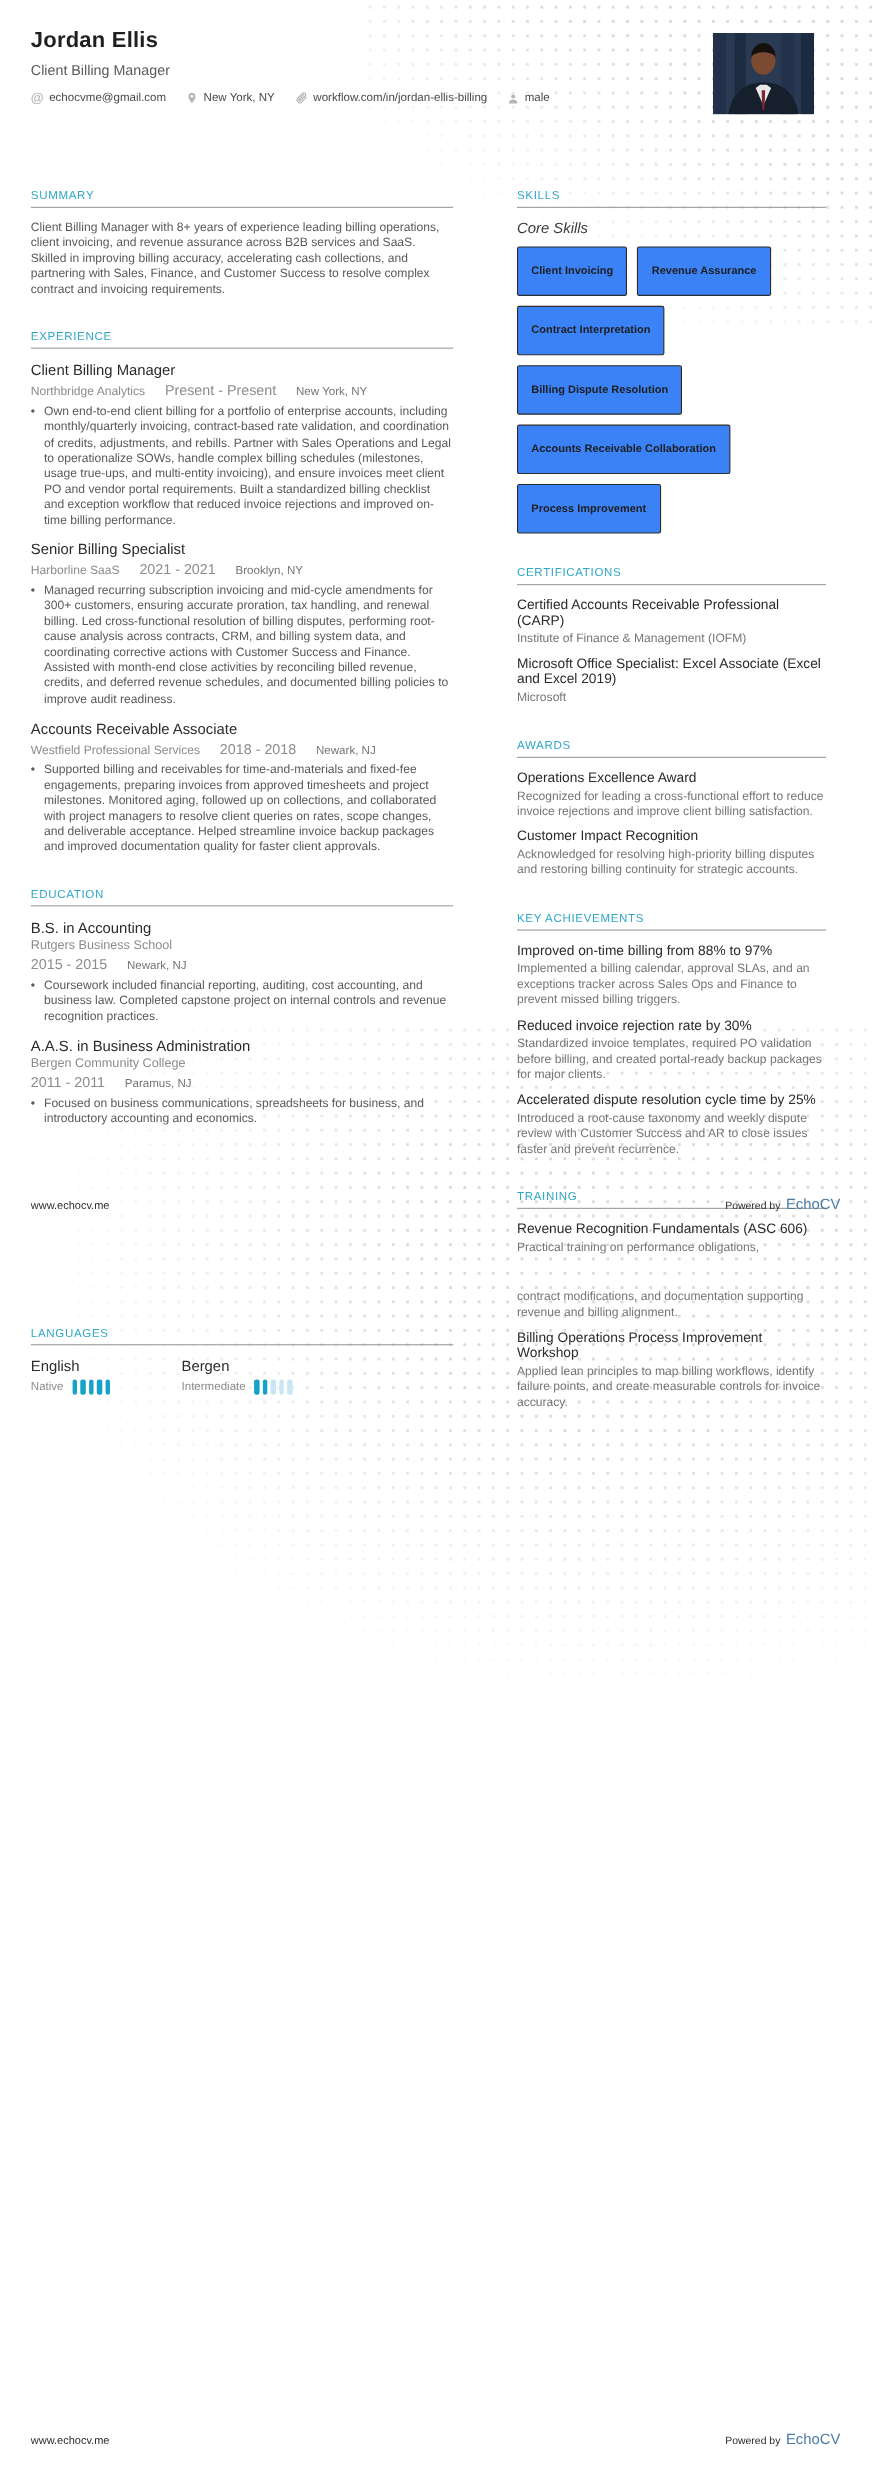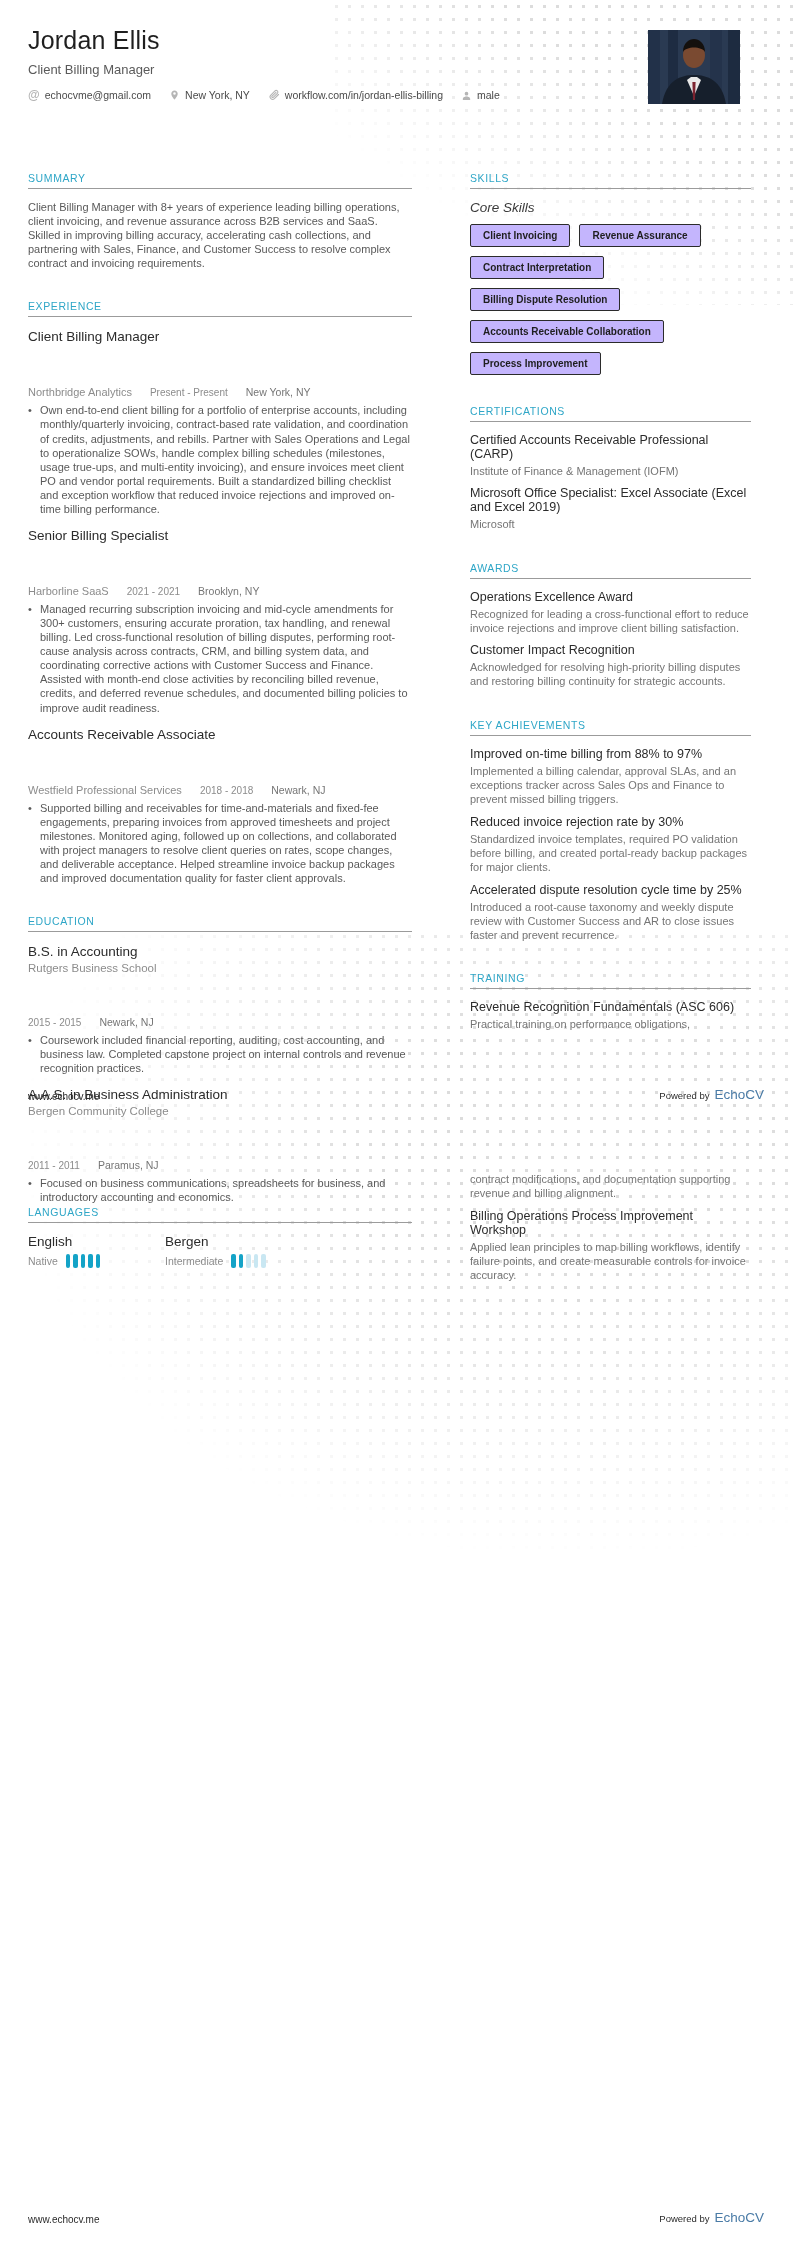--- a/index.html
+++ b/index.html
@@ -13,21 +13,21 @@
     background-size:13px 13px; }
   .dots-a { left:330px; top:0; width:464px; height:305px;
     -webkit-mask-image:linear-gradient(to bottom left,#000 32%,transparent 72%);
     mask-image:linear-gradient(to bottom left,#000 32%,transparent 72%); }
   .dots-b { left:0; top:930px; width:794px; height:650px;
     -webkit-mask-image:radial-gradient(ellipse 70% 62% at 72% 35%,#000 35%,transparent 100%);
     mask-image:radial-gradient(ellipse 70% 62% at 72% 35%,#000 35%,transparent 100%); }
 
   
   .hdr { position:absolute; left:28px; top:26px; width:600px; }
-  .hdr h1 { font-size:25px; font-weight:400; color:#1f1f1f; letter-spacing:.2px; }
+  .hdr h1 { font-size:20px; font-weight:700; color:#1f1f1f; letter-spacing:.2px; }
   .hdr-title { margin-top:7px; font-size:13px; color:#5a5a5a; }
   .contacts { margin-top:11px; display:flex; align-items:center; gap:18px; }
   .c-item { display:inline-flex; align-items:center; gap:5px; font-size:10.5px; color:#4a4a4a; }
   .c-icon { color:#b5b5b5; display:inline-flex; align-items:center; }
   .c-icon.at { font-size:12px; font-weight:700; }
   .c-icon svg { display:block; }
 
   .photo { position:absolute; left:648px; top:30px; width:92px; height:74px; overflow:hidden; }
   .photo svg { display:block; }
 
@@ -43,28 +43,28 @@
     padding-bottom:4px; border-bottom:1.5px solid #9b9b9b; margin-bottom:11px; }
 
   .body { font-size:11px; line-height:1.28; color:#595959; }
   .bullet { display:flex; font-size:11px; line-height:1.28; color:#595959; margin-top:2px; }
   .bdot { width:12px; flex:0 0 12px; color:#595959; }
 
   .job { margin-bottom:11px; }
   .job-t { font-size:13.5px; font-weight:500; color:#2b2b2b; margin-top:12px; }
   .meta { display:flex; align-items:baseline; gap:18px; margin:3px 0 5px; }
   .meta .m-co { font-size:11px; color:#8c8c8c; }
-  .meta .m-dt { font-size:10px; color:#8c8c8c;margin-top:40px; }
+  .meta .m-dt { font-size:13px; color:#8c8c8c; }
   .meta .m-lo { font-size:10.5px; color:#757575; }
   .edu-school { font-size:11.5px; color:#8c8c8c; margin-top:3px; }
 
   .group-label { font-size:13.5px; color:#3a3a3a; margin-bottom:9px;font-style:italic; }
   .chips { display:flex; flex-wrap:wrap; gap:9px; }
-  .chip { border:1px solid #2b2b2b; border-radius:2px; background:#c4b5fd;
-    padding:5px 12px; font-size:10px; font-weight:700; color:#1e1e1e; white-space:nowrap; }
+  .chip { border:1px solid #2b2b2b; border-radius:2px; background:#3b82f6;
+    padding:16px 12px; font-size:10px; font-weight:700; color:#1e1e1e; white-space:nowrap; }
 
   .item { margin-bottom:6px; }
   .item-t { font-size:12.5px; color:#2b2b2b; margin-top:8px; }
   .item-s { font-size:11px; line-height:1.3; color:#757575; margin-top:3px; }
 
   
   .langs { display:grid; grid-template-columns:137px 1fr; margin-top:4px; }
   .lang-name { font-size:13.5px; color:#2b2b2b; }
   .lang-row { display:flex; align-items:center; gap:8px; margin-top:5px; }
   .lang-level { font-size:10.5px; color:#8c8c8c; }

